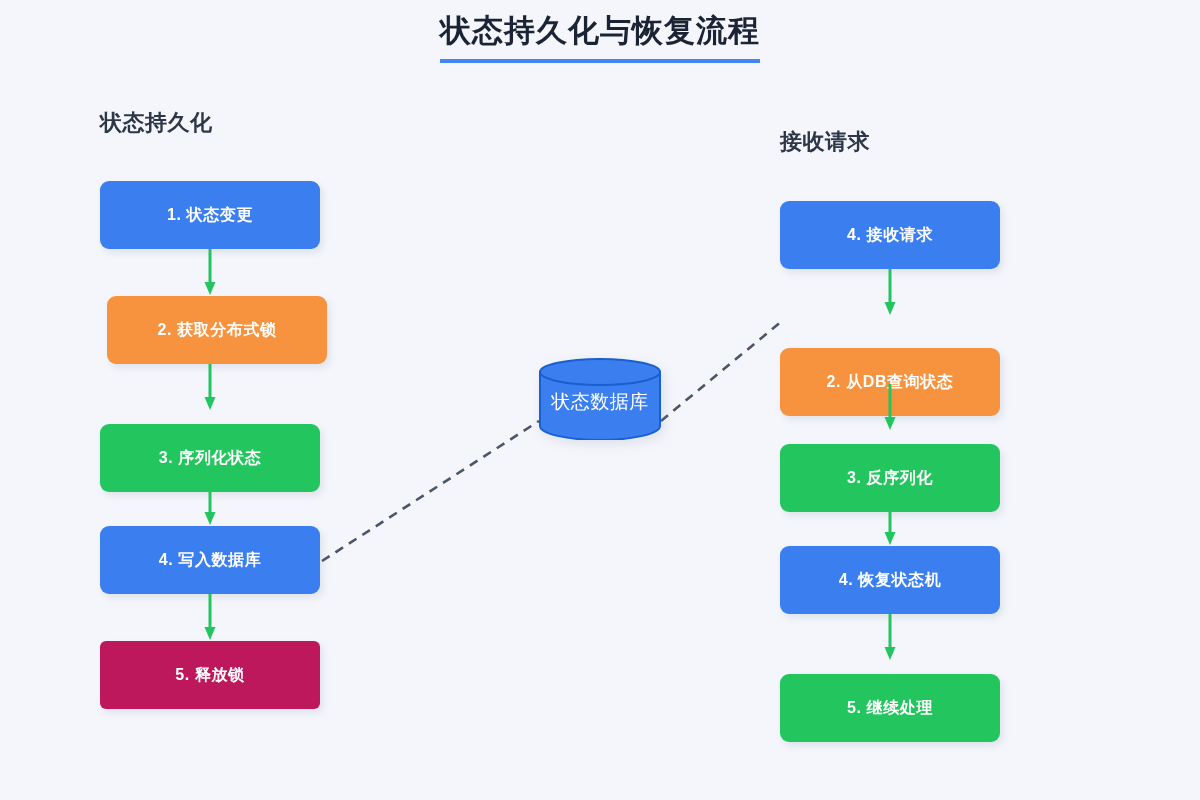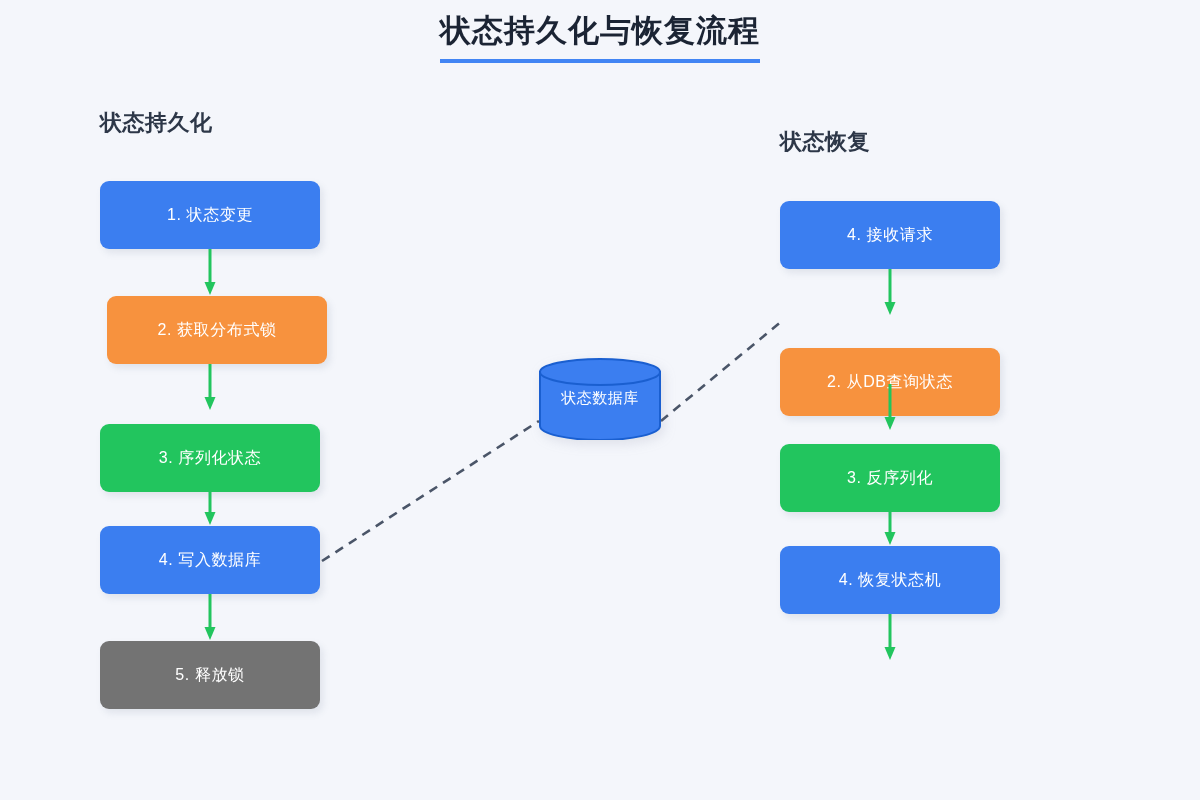--- a/index.html
+++ b/index.html
@@ -55,25 +55,26 @@
     height: 68px;
     border-radius: 9px;
     display: flex;
     align-items: center;
     justify-content: center;
     color: #ffffff;
     font-size: 16px;
     letter-spacing: 0.6px;
     box-shadow: 3px 4px 7px rgba(120, 130, 155, 0.16);
     user-select: none;
+    font-weight: bold;
   }
   .node.blue   { background: #3b7ef0; }
   .node.orange { background: #f7923e; }
   .node.green  { background: #22c55e; margin-top: 13px; }
-  .node.purple { background: #737373; }
+  .node.purple { background: #be185d; border-radius: 6px; }
 
   
   .arrow {
     position: absolute;
     width: 14px;
     height: 46px;
     overflow: visible;
   }
 
   
@@ -84,21 +85,21 @@
     width: 122px;
     height: 82px;
     filter: drop-shadow(3px 4px 6px rgba(120, 130, 155, 0.18));
   }
   #db-label {
     position: absolute;
     left: 539px;
     top: 389px;
     width: 122px;
     text-align: center;
-    font-size: 15px;
+    font-size: 19px;
     color: #ffffff;
     letter-spacing: 0.5px;
     pointer-events: none;
     user-select: none;
   }
 
   
   #dashed-links {
     position: absolute;
     left: 0;
@@ -111,21 +112,21 @@
 </head>
 <body>
 
 <div id="canvas">
 
   <div class="title-wrap">
     <div class="title" id="page-title">状态持久化与恢复流程</div>
   </div>
 
   <div class="col-header" id="header-persist">状态持久化</div>
-  <div class="col-header" id="header-restore">状态恢复</div>
+  <div class="col-header" id="header-restore">接收请求</div>
 
   <div class="node blue" style="left:100px; top:181px;">1. 状态变更</div>
   <svg class="arrow" style="left:203px; top:249px;" viewBox="0 0 14 46">
     <line x1="7" y1="0" x2="7" y2="36" stroke="#22c55e" stroke-width="3"></line>
     <polygon points="7,46 1.5,33 12.5,33" fill="#22c55e"></polygon>
   </svg>
 
   <div class="node orange" style="left:100px; top:296px;margin-left:7px;">2. 获取分布式锁</div>
   <svg class="arrow" style="left:203px; top:364px;" viewBox="0 0 14 46">
     <line x1="7" y1="0" x2="7" y2="36" stroke="#22c55e" stroke-width="3"></line>
@@ -163,20 +164,21 @@
     <line x1="7" y1="0" x2="7" y2="36" stroke="#22c55e" stroke-width="3"></line>
     <polygon points="7,46 1.5,33 12.5,33" fill="#22c55e"></polygon>
   </svg>
 
   <div class="node blue" style="left:780px; top:546px;">4. 恢复状态机</div>
   <svg class="arrow" style="left:883px; top:614px;" viewBox="0 0 14 46">
     <line x1="7" y1="0" x2="7" y2="36" stroke="#22c55e" stroke-width="3"></line>
     <polygon points="7,46 1.5,33 12.5,33" fill="#22c55e"></polygon>
   </svg>
 
+  <div class="node green" style="left:780px; top:661px;">5. 继续处理</div>
 
   <svg id="dashed-links" viewBox="0 0 1200 800">
     <line x1="322" y1="561" x2="539" y2="421" stroke="#4a5568" stroke-width="2.6" stroke-dasharray="9 7"></line>
     <line x1="661" y1="421" x2="782" y2="321" stroke="#4a5568" stroke-width="2.6" stroke-dasharray="9 7"></line>
   </svg>
 
   <svg id="db-cylinder" viewBox="0 0 122 82">
     <path d="M1,14 L1,68 A60,14 0 0 0 121,68 L121,14 Z" fill="#3b7ef0" stroke="#1a5fd0" stroke-width="2"></path>
     <ellipse cx="61" cy="14" rx="60" ry="13" fill="#3b7ef0" stroke="#1a5fd0" stroke-width="2"></ellipse>
   </svg>

